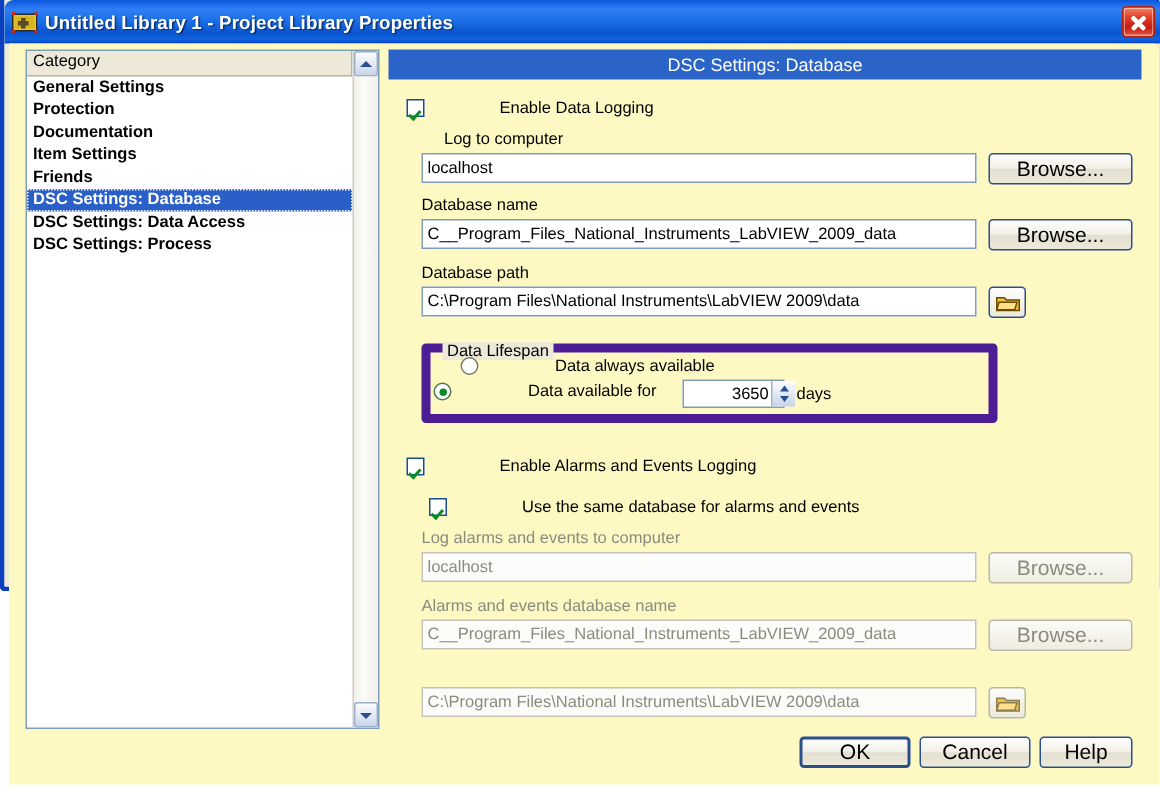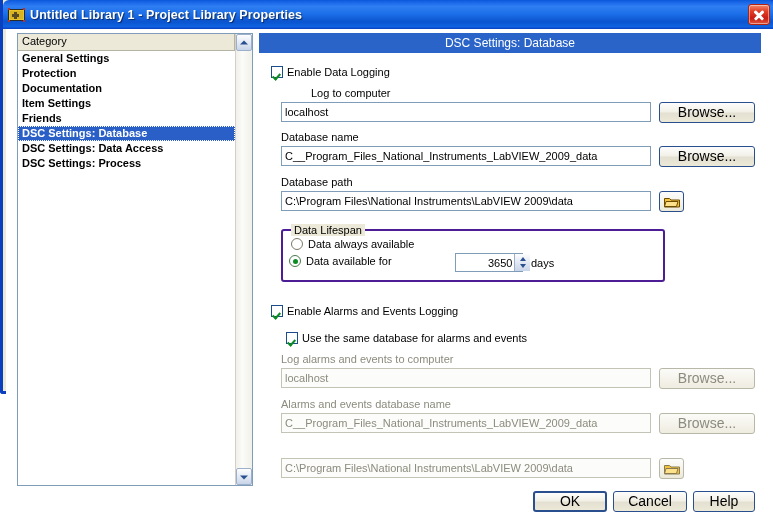--- a/index.html
+++ b/index.html
@@ -70,21 +70,21 @@
     border-radius: 1px;
   }
   .btn-close::before { transform: rotate(45deg); }
   .btn-close::after  { transform: rotate(-45deg); }
 
   
   .client {
     position: absolute;
     left: 3px; top: 29px;
     width: 767px; height: 494px;
-    background: #ffffff;
+    background: #fef9c3;
   }
 
   
   .catpanel {
     position: absolute;
     left: 11px; top: 4px;
     width: 236px; height: 453px;
     box-sizing: border-box;
     background: #ffffff;
     border: 1px solid #7f9db9;
@@ -179,21 +179,21 @@
   }
 
   .lbl {
     font-size: 11px;
     color: #000000;
     white-space: nowrap;
   }
   .lbl.disabled { color: #8b8b7e; }
 
   
-  .cbrow { display: flex; align-items: center; }
+  .cbrow { display: flex; align-items: center; gap: 46px; }
   .checkbox {
     width: 12px; height: 12px;
     box-sizing: border-box;
     background: #ffffff;
     border: 1px solid #1b4c8c;
     position: relative;
     flex: 0 0 auto;
     margin-right: 4px;
     cursor: default;
   }
@@ -284,21 +284,21 @@
   .folderbtn.disabled { border-color: #b8b8a8; }
   .folder-glyph {
     position: absolute; left: 4px; top: 5px;
     width: 16px; height: 11px;
   }
 
   
   .groupbox {
     position: absolute;
     box-sizing: border-box;
-    border: 2px solid #4c1d95;
+    border: 6px solid #4c1d95;
     border-radius: 3px;
   }
   .group-title {
     position: absolute;
     left: 8px; top: -7px;
     background: #ece9d8;
     padding: 0 3px;
     font-size: 11px;
     color: #000000;
   }
@@ -391,21 +391,21 @@
 
     <div class="pane">
 
       <div class="pane-header">DSC Settings: Database</div>
 
       <div class="cbrow" style="position:absolute;left:12px;top:33px;">
         <span class="checkbox checked"></span>
         <span class="lbl">Enable Data Logging</span>
       </div>
 
-      <div class="lbl" style="position:absolute;left:22px;top:54px;padding-left:30px;">Log to computer</div>
+      <div class="lbl" style="position:absolute;left:7px;top:54px;padding-left:30px;">Log to computer</div>
       <div class="field" style="position:absolute;left:22px;top:69px;width:370px;">localhost</div>
       <div class="pbtn" style="position:absolute;left:400px;top:69px;width:96px;">Browse...</div>
 
       <div class="lbl" style="position:absolute;left:22px;top:98px;">Database name</div>
       <div class="field" style="position:absolute;left:22px;top:113px;width:370px;">C__Program_Files_National_Instruments_LabVIEW_2009_data</div>
       <div class="pbtn" style="position:absolute;left:400px;top:113px;width:96px;">Browse...</div>
 
       <div class="lbl" style="position:absolute;left:22px;top:143px;">Database path</div>
       <div class="field" style="position:absolute;left:22px;top:158px;width:370px;">C:\Program Files\National Instruments\LabVIEW 2009\data</div>
       <div class="folderbtn" style="position:absolute;left:400px;top:158px;">
@@ -413,21 +413,21 @@
           <svg width="16" height="11" viewBox="0 0 16 11">
             <path d="M0.5 1.5h5l1.5 1.5h8.5v7H0.5z" fill="#f2c23c" stroke="#6b4a00" stroke-width="1"></path>
             <path d="M2 4.5h12l-1.5 5H0.5z" fill="#ffe18a" stroke="#6b4a00" stroke-width="1"></path>
           </svg>
         </span>
       </div>
 
       <div class="groupbox" style="left:22px;top:196px;width:384px;height:53px;">
         <span class="group-title">Data Lifespan</span>
       </div>
-      <div class="cbrow" style="position:absolute;left:32px;top:205px;">
+      <div class="cbrow" style="position:absolute;left:48px;top:205px;">
         <span class="radio"></span>
         <span class="lbl">Data always available</span>
       </div>
       <div class="cbrow" style="position:absolute;left:30px;top:222px;">
         <span class="radio selected"></span>
         <span class="lbl">Data available for</span>
       </div>
       <div class="spinner" style="left:196px;top:220px;padding-left:32px;">
         <span class="spin-val">3650</span>
         <span class="spin-btns">

